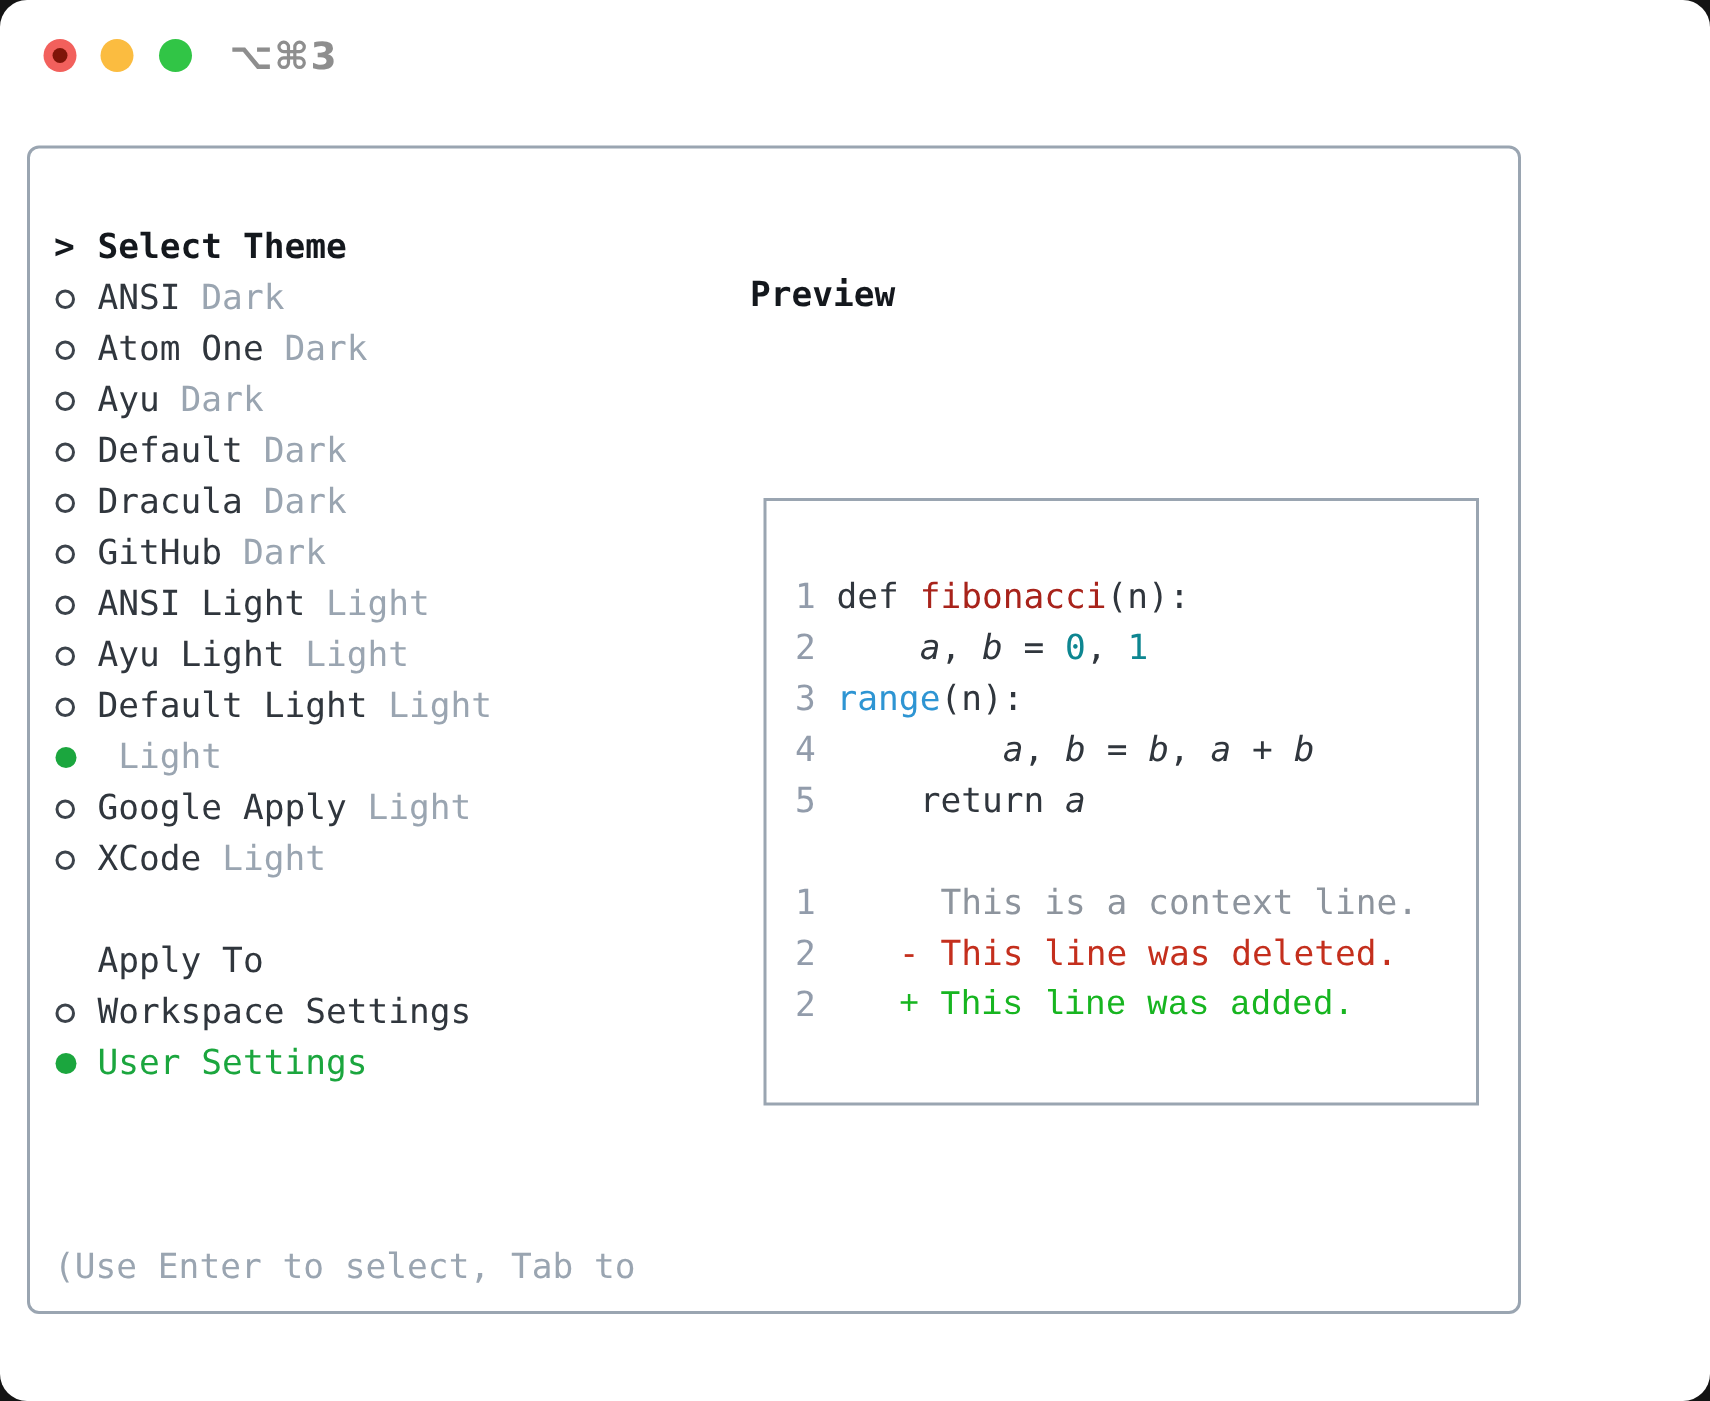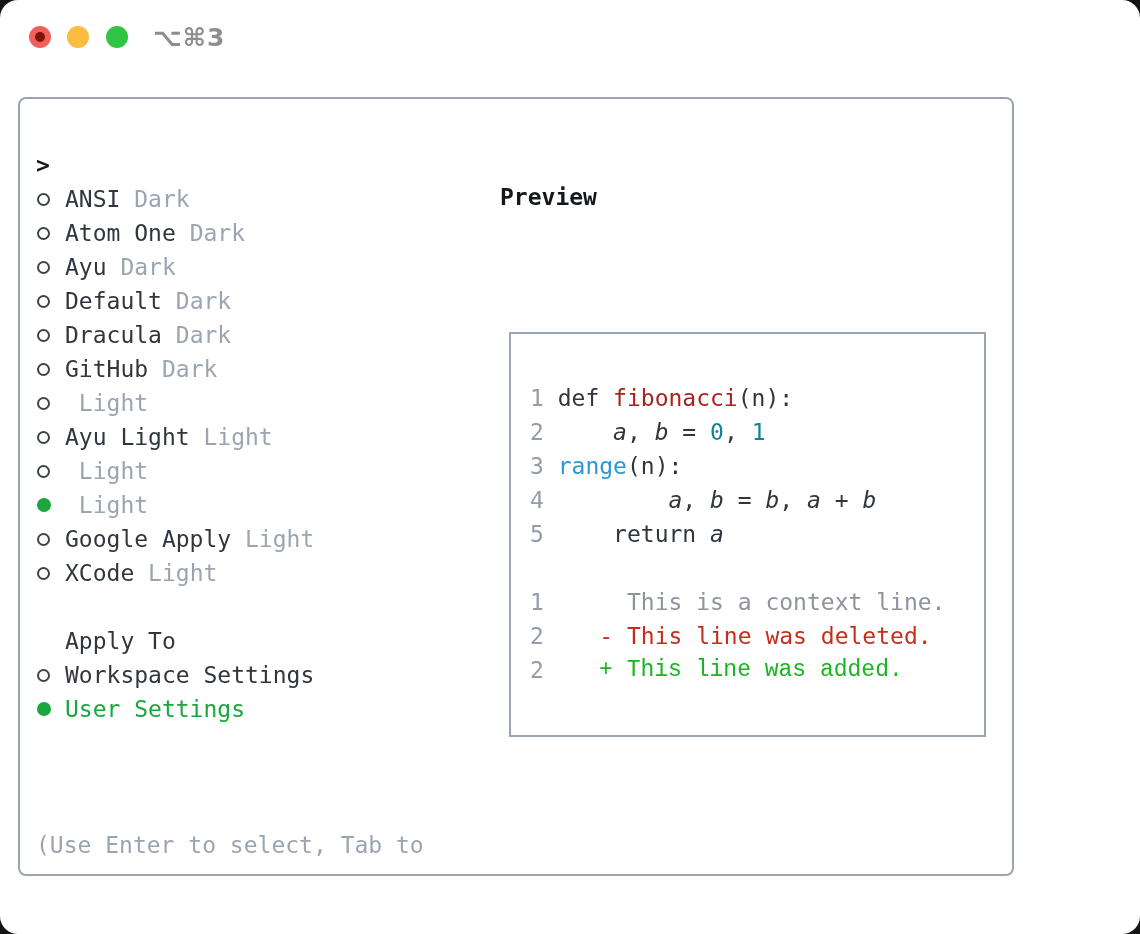--- a/index.html
+++ b/index.html
@@ -78,33 +78,33 @@
       </button>
     <button class="tl tl-min"></button>
     <button class="tl tl-zoom"></button>
     <div class="win-title">⌥⌘3</div>
   </div>
 
   <div class="panel">
 
     <div class="left-col">
       <div class="row">
-        <span class="bullet-col cursor">&gt;</span>
+        <span class="bullet-col cursor">&gt;</span><span class="header-text">Select Theme</span>
       </div>
 
       <div id="theme-list">
           <div class="row"><span class="bullet-col"><span class="radio"></span></span><span class="theme-name">ANSI</span><span class="theme-variant">Dark</span></div>
           <div class="row"><span class="bullet-col"><span class="radio"></span></span><span class="theme-name">Atom One</span><span class="theme-variant">Dark</span></div>
           <div class="row"><span class="bullet-col"><span class="radio"></span></span><span class="theme-name">Ayu</span><span class="theme-variant">Dark</span></div>
           <div class="row"><span class="bullet-col"><span class="radio"></span></span><span class="theme-name">Default</span><span class="theme-variant">Dark</span></div>
           <div class="row"><span class="bullet-col"><span class="radio"></span></span><span class="theme-name">Dracula</span><span class="theme-variant">Dark</span></div>
           <div class="row"><span class="bullet-col"><span class="radio"></span></span><span class="theme-name">GitHub</span><span class="theme-variant">Dark</span></div>
-          <div class="row"><span class="bullet-col"><span class="radio"></span></span><span class="theme-variant">Light</span></div>
+          <div class="row"><span class="bullet-col"><span class="radio"></span></span><span class="theme-name">ANSI Light</span><span class="theme-variant">Light</span></div>
           <div class="row"><span class="bullet-col"><span class="radio"></span></span><span class="theme-name">Ayu Light</span><span class="theme-variant">Light</span></div>
-          <div class="row"><span class="bullet-col"><span class="radio"></span></span><span class="theme-variant">Light</span></div>
+          <div class="row"><span class="bullet-col"><span class="radio"></span></span><span class="theme-name">Default Light</span><span class="theme-variant">Light</span></div>
           <div class="row sel"><span class="bullet-col"><span class="radio filled"></span></span><span class="theme-variant">Light</span></div>
           <div class="row"><span class="bullet-col"><span class="radio"></span></span><span class="theme-name">Google Apply</span><span class="theme-variant">Light</span></div>
           <div class="row"><span class="bullet-col"><span class="radio"></span></span><span class="theme-name">XCode</span><span class="theme-variant">Light</span></div>
         </div>
 
       <div class="spacer"></div>
 
       <div class="row">
         <span class="bullet-col"></span><span>Apply To</span>
       </div>

